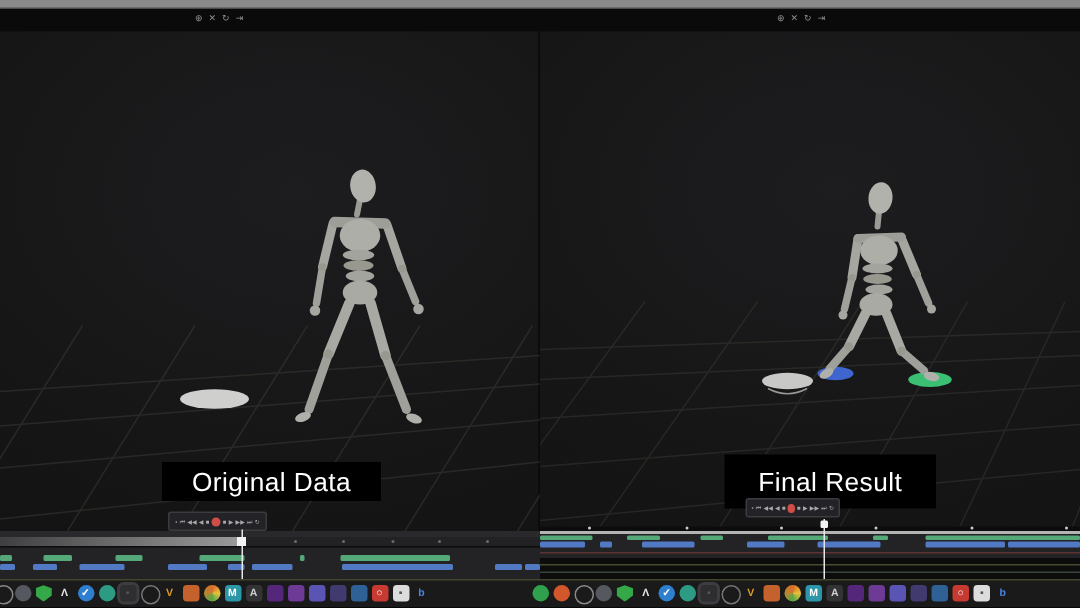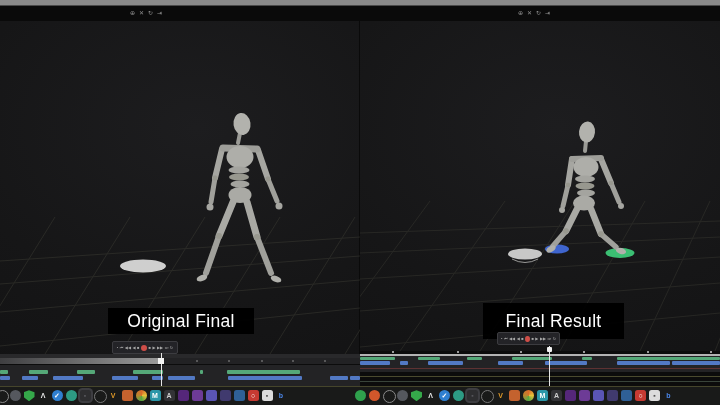--- a/index.html
+++ b/index.html
@@ -151,21 +151,21 @@
         <ellipse cx="224" cy="182" rx="11" ry="7.5" fill="#aaaaa5"></ellipse>
         <ellipse cx="227" cy="111" rx="8" ry="10.5" fill="#b2b2ad" transform="rotate(6 227 111)"></ellipse>
         <circle cx="208" cy="164" r="2.3" fill="#98988f"></circle>
           <circle cx="251" cy="162" r="2.3" fill="#98988f"></circle>
         <circle cx="206" cy="210" r="2.8" fill="#98988f"></circle>
           <circle cx="241" cy="213" r="2.8" fill="#98988f"></circle>
       </g>
     </svg>
   </div>
 
-  <div class="abs caption" style="left:108px;top:308px;width:146px;height:26px;">Original Final</div>
+  <div class="abs caption" style="left:108px;top:308px;width:146px;height:26px;">Original Data</div>
   <div class="abs caption" style="left:483px;top:303px;width:141px;height:36px;">Final Result</div>
 
   <div class="abs transport" style="left:112px;top:341px;width:66px;">
       <span class="tbtn">•</span>
       <span class="tbtn">⏮</span>
       <span class="tbtn">◀◀</span>
       <span class="tbtn">◀</span>
       <span class="tbtn">■</span>
       <span class="tbtn rec"></span>
       <span class="tbtn">■</span>

